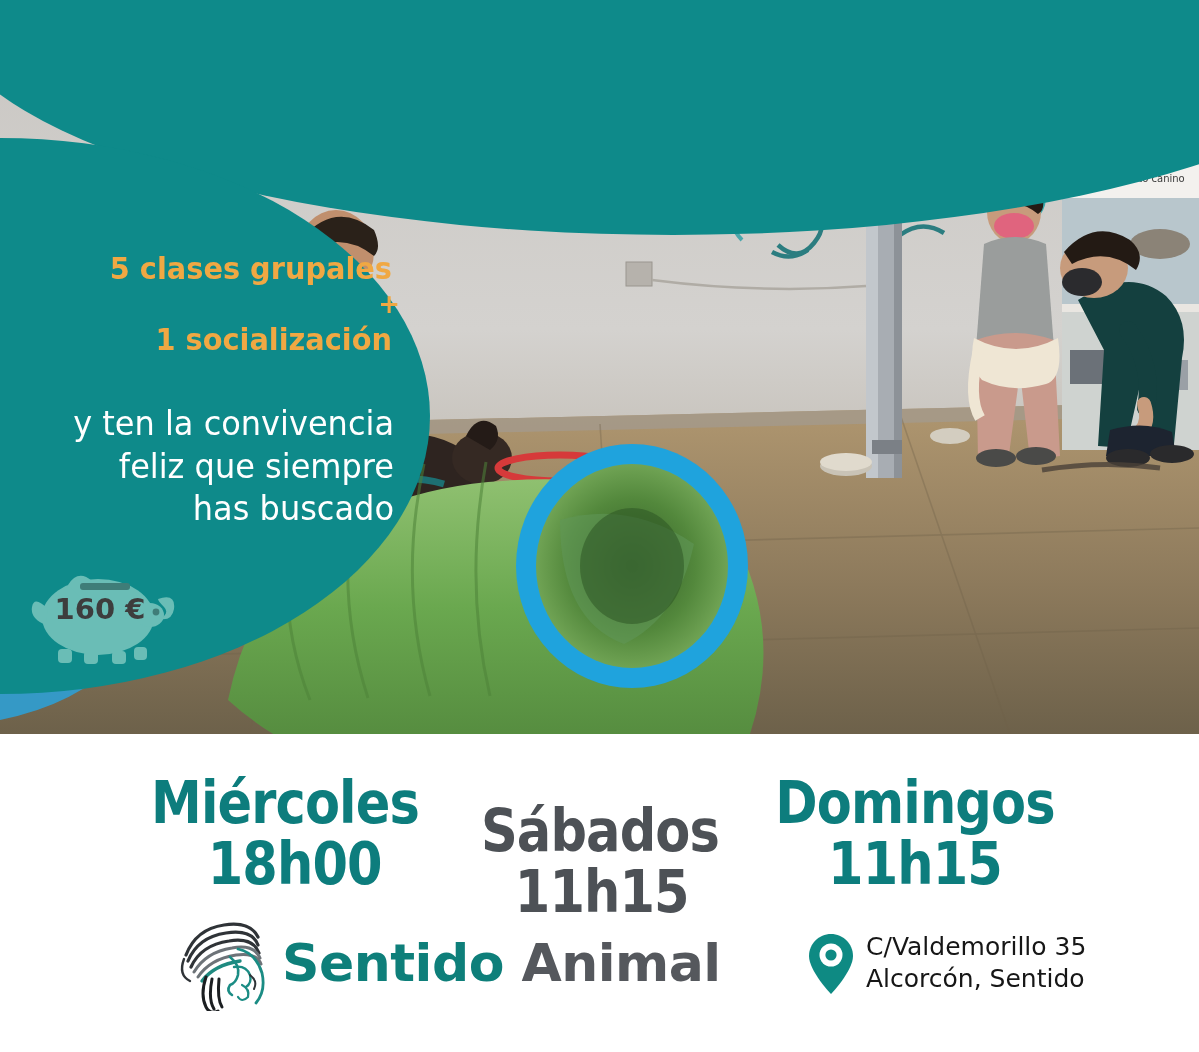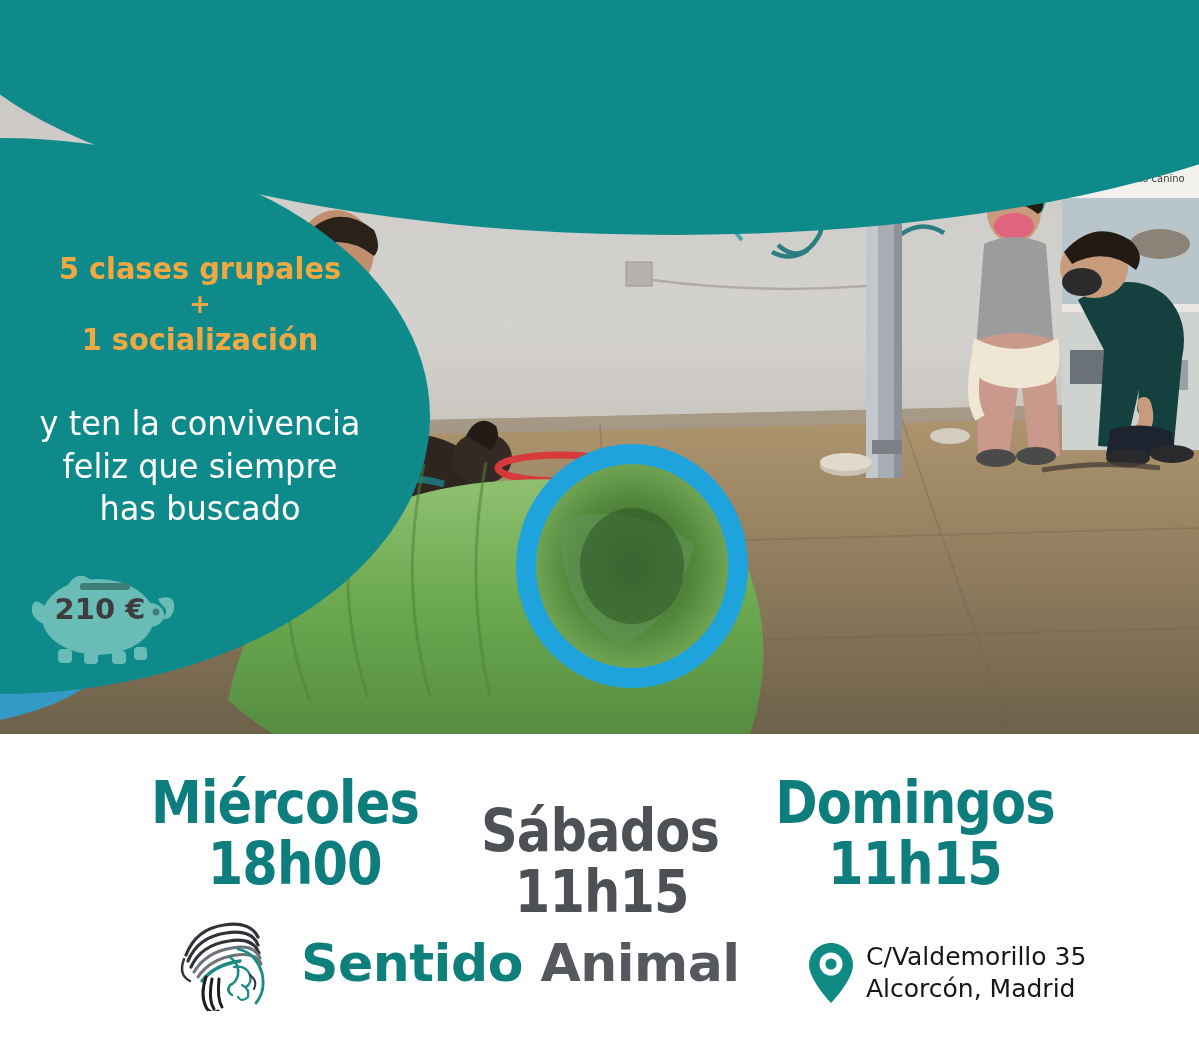--- a/index.html
+++ b/index.html
@@ -78,21 +78,21 @@
     margin-top:12px;
     transform:scaleX(0.96);
   }
 
   
   .promo-block {
     position:absolute;
     left:0; top:250px;
     width:400px;
     z-index:20;
-    text-align:center;
+    text-align:right;
   }
   .promo-line {
     font-family:"DejaVu Sans", sans-serif;
     font-size:30px;
     font-weight:bold;
     color:#f0a843;
     line-height:1.28;
     transform:scaleX(0.96);
   }
   .promo-plus {
@@ -183,30 +183,30 @@
     position:absolute;
     left:172px; top:-14px;
     display:flex; align-items:center;
   }
   .logo-mark { width:108px; height:96px; }
   .logo-word {
     font-family:"DejaVu Sans", sans-serif;
     font-size:52px;
     font-weight:bold;
     letter-spacing:-0.5px;
-    margin-left:21px;
+    margin-left:2px;
     white-space:nowrap;
   }
   .logo-word .w1 { color:#0e7f7a; }
   .logo-word .w2 { color:#55585d; }
 
   .addr-wrap {
     position:absolute;
-    left:808px; top:12px;
-    display:flex; align-items:center;
+    left:808px; top:2px;
+    display:flex; align-items:flex-end;
   }
   .pin-icon { width:46px; height:62px; flex:0 0 auto; }
   .addr-text {
     margin-left:12px;
     font-family:"DejaVu Sans", sans-serif;
     font-size:25px;
     color:#161616;
     line-height:1.28;
     white-space:nowrap;
   }
@@ -414,21 +414,21 @@
         <ellipse cx="126" cy="50" rx="14" ry="12"></ellipse>
         <path d="M134,34 q18,-6 16,10 q-2,12 -14,10 q10,-6 4,-12 q-6,-6 -6,-8 Z"></path>
         <rect x="34" y="84" width="14" height="14" rx="4"></rect>
         <rect x="60" y="86" width="14" height="13" rx="4"></rect>
         <rect x="88" y="86" width="14" height="13" rx="4"></rect>
         <rect x="110" y="82" width="13" height="13" rx="4"></rect>
       </g>
       <rect x="56" y="18" width="50" height="7" rx="3" fill="#3f7d78"></rect>
       <circle cx="132" cy="47" r="3.4" fill="#3f7d78"></circle>
     </svg>
-    <div class="price-text">210 €</div>
+    <div class="price-text">160 €</div>
   </div>
 
   <div class="footer">
 
     <div class="schedule-row">
       <div class="sched-col c0">
         <div class="sched-day" style="color:#0d7d7d">Miércoles</div>
         <div class="sched-time" style="color:#0d7d7d">18h00</div>
       </div>
       <div class="sched-col c1">
@@ -480,20 +480,20 @@
       </div>
 
       <div class="addr-wrap">
         <svg class="pin-icon" viewBox="0 0 46 62">
           <path d="M23,1 C10.8,1 1,10.8 1,23 C1,38 23,61 23,61 C23,61 45,38 45,23 C45,10.8 35.2,1 23,1 Z" fill="#0e8a83"></path>
           <circle cx="23" cy="22" r="11.5" fill="#ffffff"></circle>
           <circle cx="23" cy="22" r="5.6" fill="#0e8a83"></circle>
         </svg>
         <div class="addr-text">
           <div>C/Valdemorillo 35</div>
-          <div>Alcorcón, Madrid</div>
+          <div>Alcorcón, Sentido</div>
         </div>
       </div>
 
     </div>
   </div>
 
 </div>
 
 </body></html>

